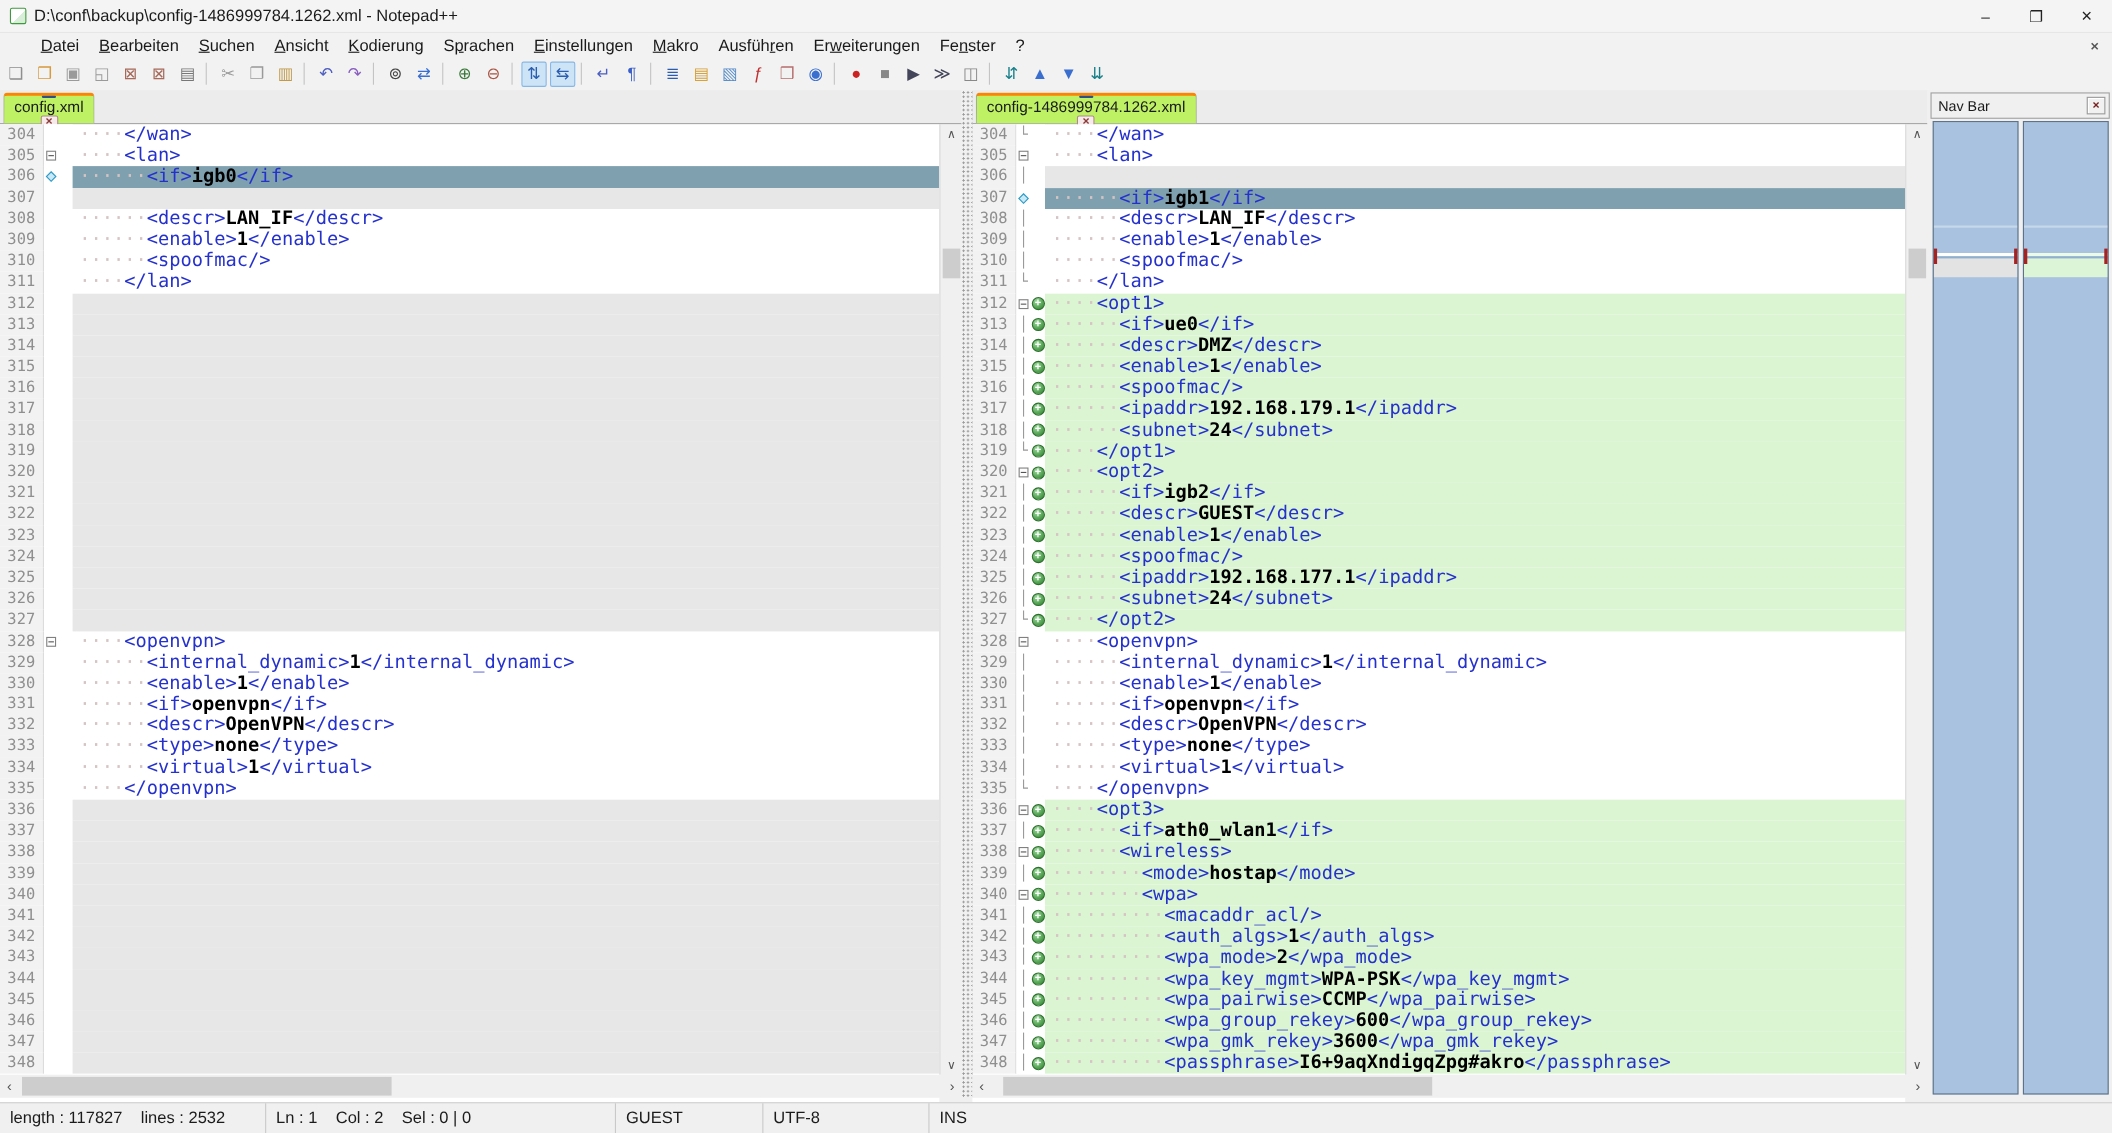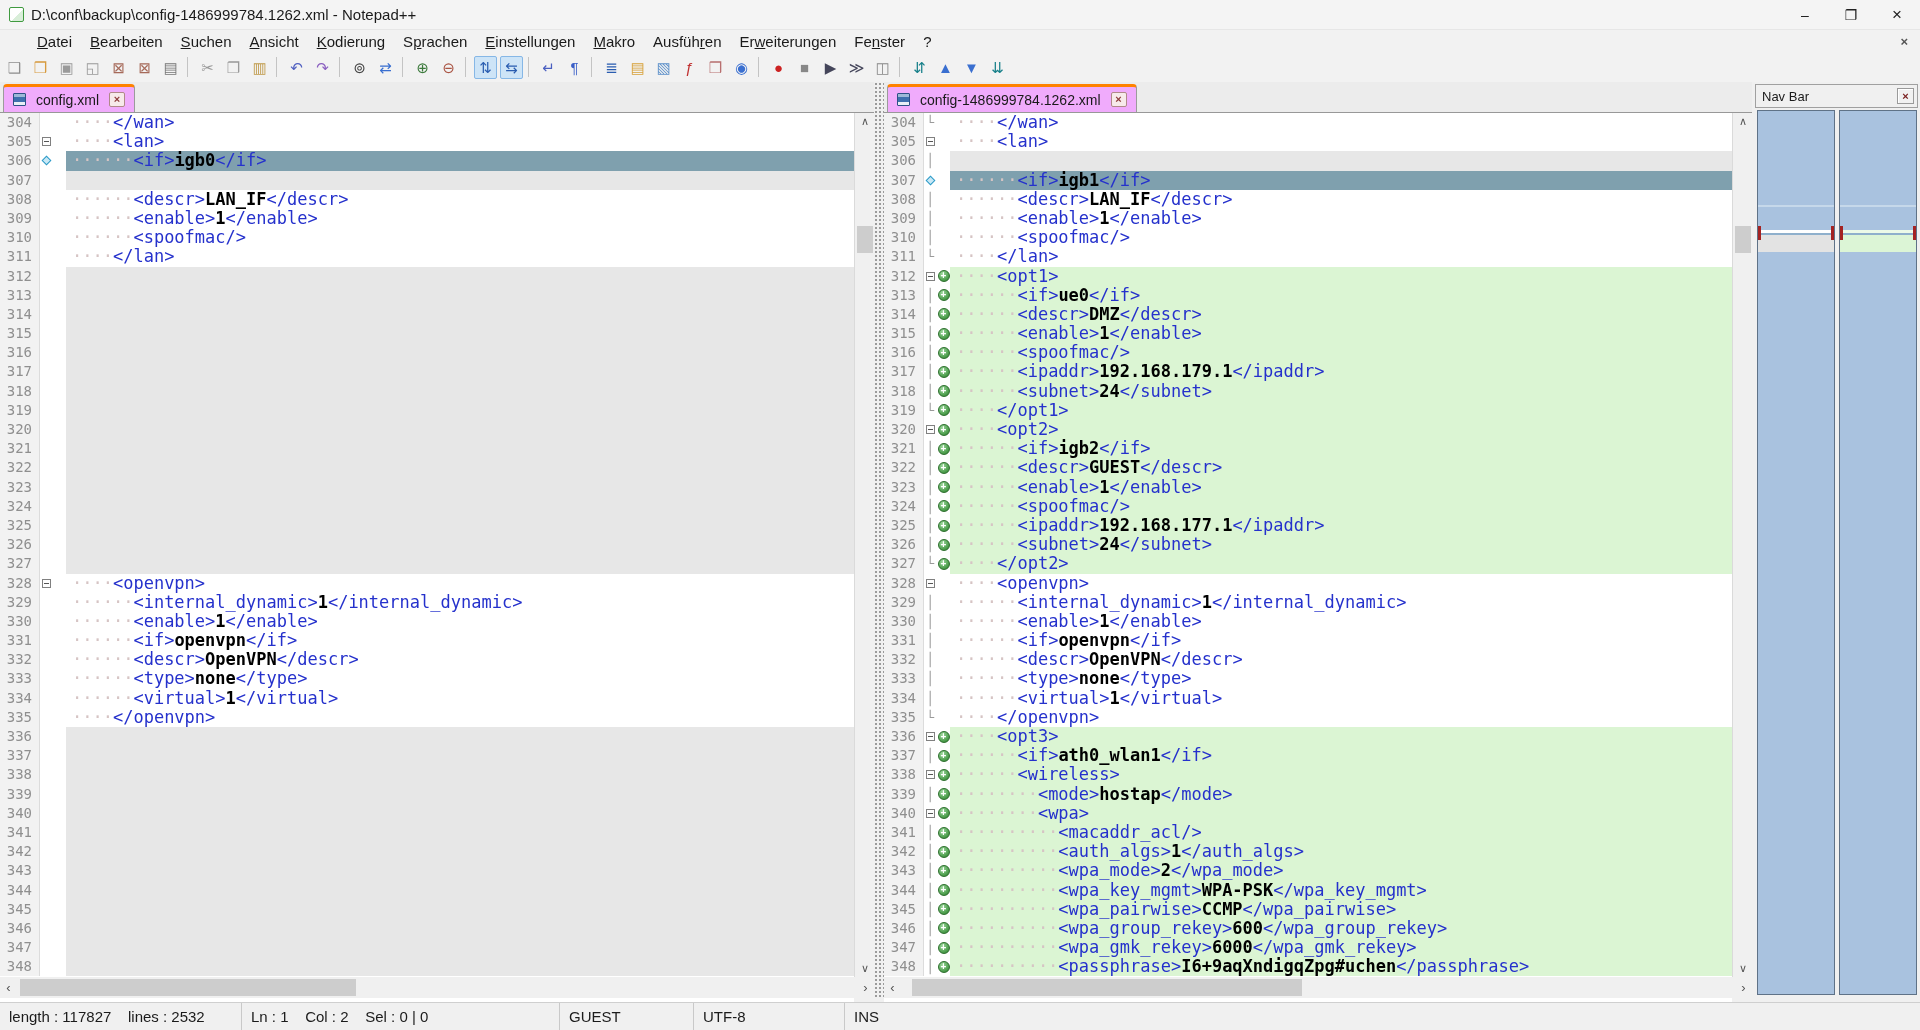--- a/index.html
+++ b/index.html
@@ -30,23 +30,23 @@
         font-size:15px;border:1px solid transparent;border-radius:2px;line-height:1;}
   .tbtn.pressed{background:#cde4f7;border-color:#86b7e6;}
   .tsep{width:1px;height:20px;background:#c4c4c4;margin:0 5px;}
 
   
   .tabszone{position:absolute;left:0;top:82px;width:1920px;height:31px;background:#ececec;
             border-bottom:1px solid #989898;}
   .tabbar{position:absolute;top:0;height:30px;}
   .tabbar.left{left:0;width:874px;}
   .tabbar.right{left:884px;width:868px;}
-  .tab{position:absolute;left:3px;bottom:0;height:28px;display:flex;align-items:center;gap:10px;
-       padding:0 9px;background:#f0abfc;border:1px solid #9b9b9b;border-bottom:none;
-       border-top:3px solid #ff8200;border-radius:4px 4px 0 0;font-size:14px;white-space:pre;}
+  .tab{position:absolute;left:3px;bottom:0;height:28px;display:flex;align-items:center;gap:0;
+       padding:0 9px;background:#bef264;border:1px solid #9b9b9b;border-bottom:none;
+       border-top:3px solid #ff8200;border-radius:4px 4px 0 0;font-size:14px;white-space:pre;flex-direction:column;}
   .floppy{width:13px;height:13px;border:1px solid #2d5186;border-radius:1px;
           background:linear-gradient(180deg,#9db8d8 0 3px,#3e6fae 3px 8px,#e8eef5 8px);}
   .tabx{width:16px;height:15px;display:flex;align-items:center;justify-content:center;
         background:#f7eaea;border:1px solid #b08989;border-radius:2px;color:#8d3a3a;
         font-size:11px;font-weight:bold;line-height:1;}
 
   
   .editors{position:absolute;left:0;top:113px;width:1920px;height:864px;}
   .pane{position:absolute;top:0;height:908px;}
   .pane.pleft{left:0;width:874px;}
@@ -819,29 +819,29 @@
               <i class="plus">+</i>
             </span>
             <span class="code"><i class="ws">··········</i><i class="tg">&lt;wpa_group_rekey&gt;</i><i class="tv">600</i><i class="tg">&lt;/wpa_group_rekey&gt;</i></span>
           </div>
           <div class="row added">
             <span class="num">347</span>
             <span class="fold">│</span>
             <span class="mark">
               <i class="plus">+</i>
             </span>
-            <span class="code"><i class="ws">··········</i><i class="tg">&lt;wpa_gmk_rekey&gt;</i><i class="tv">6000</i><i class="tg">&lt;/wpa_gmk_rekey&gt;</i></span>
+            <span class="code"><i class="ws">··········</i><i class="tg">&lt;wpa_gmk_rekey&gt;</i><i class="tv">3600</i><i class="tg">&lt;/wpa_gmk_rekey&gt;</i></span>
           </div>
           <div class="row added">
             <span class="num">348</span>
             <span class="fold">│</span>
             <span class="mark">
               <i class="plus">+</i>
             </span>
-            <span class="code"><i class="ws">··········</i><i class="tg">&lt;passphrase&gt;</i><i class="tv">I6+9aqXndigqZpg#uchen</i><i class="tg">&lt;/passphrase&gt;</i></span>
+            <span class="code"><i class="ws">··········</i><i class="tg">&lt;passphrase&gt;</i><i class="tv">I6+9aqXndigqZpg#akro</i><i class="tg">&lt;/passphrase&gt;</i></span>
           </div>
         </div>
       <div class="vscroll">
         <span class="sarrow up">∧</span>
         <span class="vthumb" style="top:113px;height:27px;"></span>
         <span class="sarrow dn">∨</span>
       </div>
     </div>
   </div>
 

